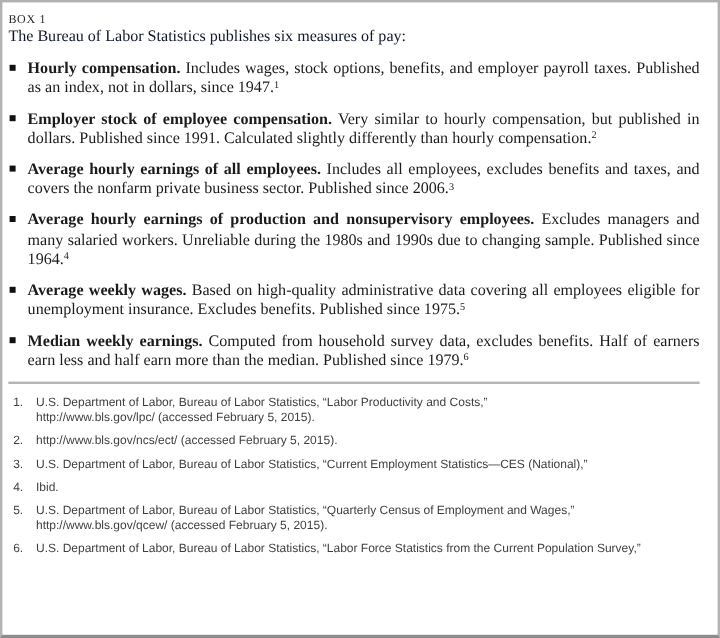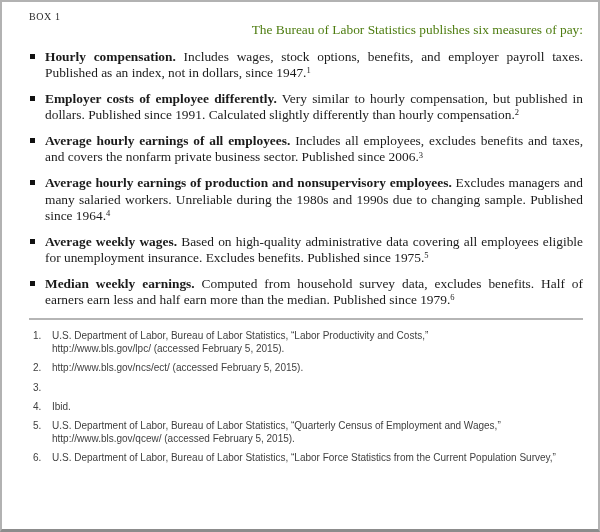--- a/index.html
+++ b/index.html
@@ -6,42 +6,41 @@
   html, body { background: #ffffff; }
   body {
     width: 600px; height: 532px;
     font-family: "Liberation Serif", serif;
   }
   .box {
     width: 600px; height: 532px;
     background: #ffffff;
     border: 2px solid #b2b2b2;
     border-bottom: 3px solid #8c8c8c;
-    padding: 9px 15px 6px 27px;
+    padding: 9px 15px 6px 5px;
     overflow: hidden;
   }
   .box-label {
     font-size: 10px;
     letter-spacing: 0.6px;
     color: #2b2b2b;
     font-family: "Liberation Serif", serif;
   }
   .box-title {
     font-size: 22px;
     font-weight: bold;
     color: #1a4a8d;
     margin: 6px 0 10px 0;
     font-family: "Liberation Serif", serif;
     letter-spacing: 0.2px;
   }
   .intro {
     font-size: 13.4px;
-    color: #4d7c0f;
+    color: #0f172a;
     margin-bottom: 11px;
-    text-align: right;
   }
   .bullet-list { }
   .bullet-item {
     display: flex;
     margin-bottom: 10px;
     font-size: 13.4px;
     line-height: 1.2;
     color: #1b1b1b;
   }
   .bullet-marker-col {
@@ -101,21 +100,21 @@
       <div class="bullet-marker-col">
           <div class="bullet-square"></div>
         </div>
       <div class="bullet-text"><span class="bullet-term">Hourly compensation.</span><span> Includes wages, stock options, benefits, and employer payroll taxes. Published as an index, not in dollars, since 1947.</span><span class="fn-sup">1</span></div>
     </div>
 
     <div class="bullet-item">
       <div class="bullet-marker-col">
           <div class="bullet-square"></div>
         </div>
-      <div class="bullet-text"><span class="bullet-term">Employer costs of employee differently.</span><span> Very similar to hourly compensation, but published in dollars. Published since 1991. Calculated slightly differently than hourly compensation.</span><span class="fn-sup">2</span></div>
+      <div class="bullet-text"><span class="bullet-term">Employer stock of employee compensation.</span><span> Very similar to hourly compensation, but published in dollars. Published since 1991. Calculated slightly differently than hourly compensation.</span><span class="fn-sup">2</span></div>
     </div>
 
     <div class="bullet-item">
       <div class="bullet-marker-col">
           <div class="bullet-square"></div>
         </div>
       <div class="bullet-text"><span class="bullet-term">Average hourly earnings of all employees.</span><span> Includes all employees, excludes benefits and taxes, and covers the nonfarm private business sector. Published since 2006.</span><span class="fn-sup">3</span></div>
     </div>
 
     <div class="bullet-item">
@@ -156,20 +155,21 @@
     <div class="footnote">
       <div class="fn-num">2.</div>
       <div class="fn-body">
         <div>http://www.bls.gov/ncs/ect/ (accessed February 5, 2015).</div>
       </div>
     </div>
 
     <div class="footnote">
       <div class="fn-num">3.</div>
       <div class="fn-body">
+        <div>U.S. Department of Labor, Bureau of Labor Statistics, “Current Employment Statistics—CES (National),”</div>
       </div>
     </div>
 
     <div class="footnote">
       <div class="fn-num">4.</div>
       <div class="fn-body">
         <div>Ibid.</div>
         <div></div>
       </div>
     </div>

